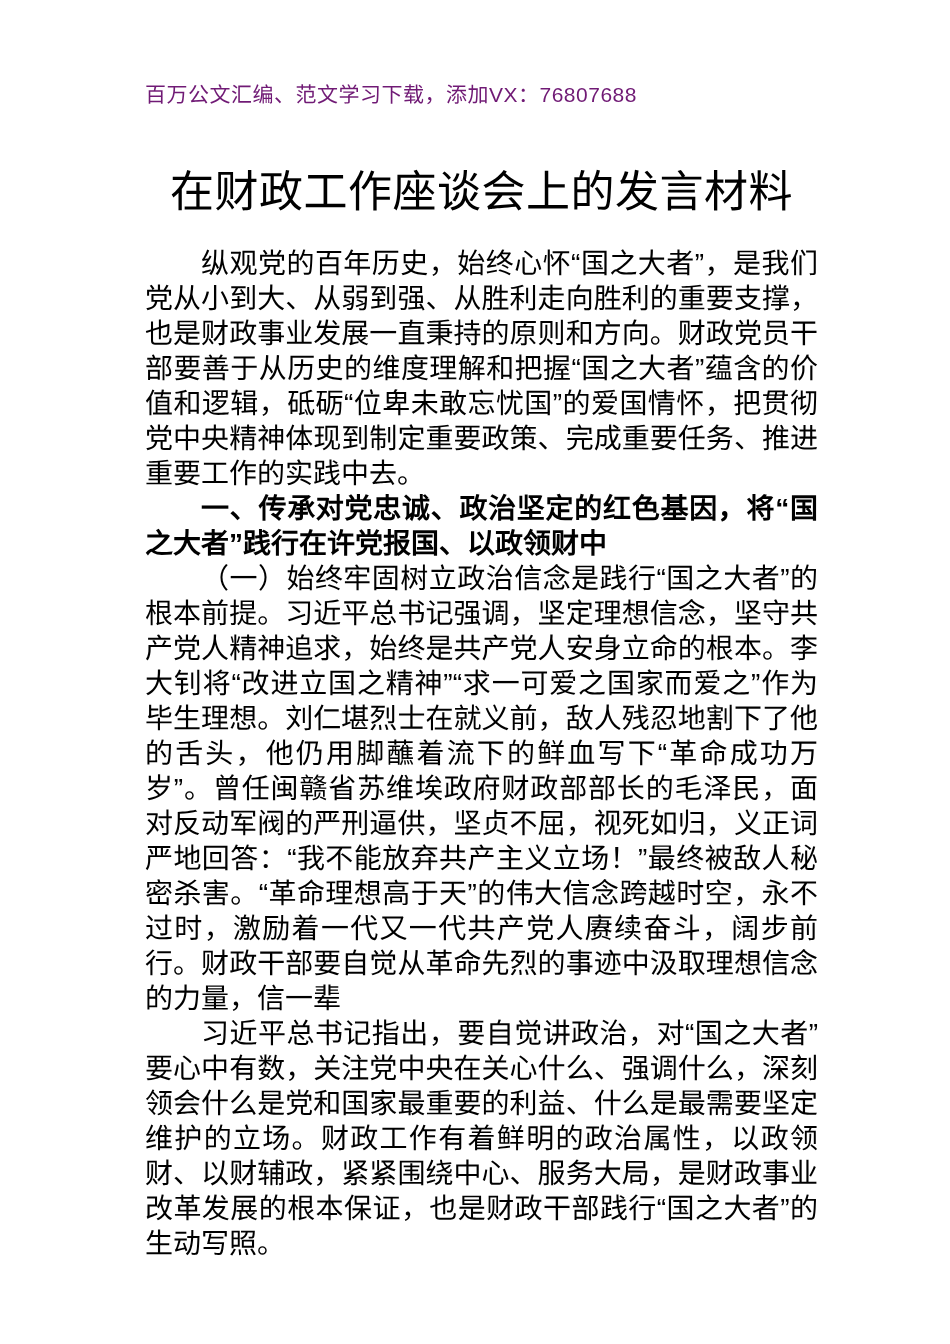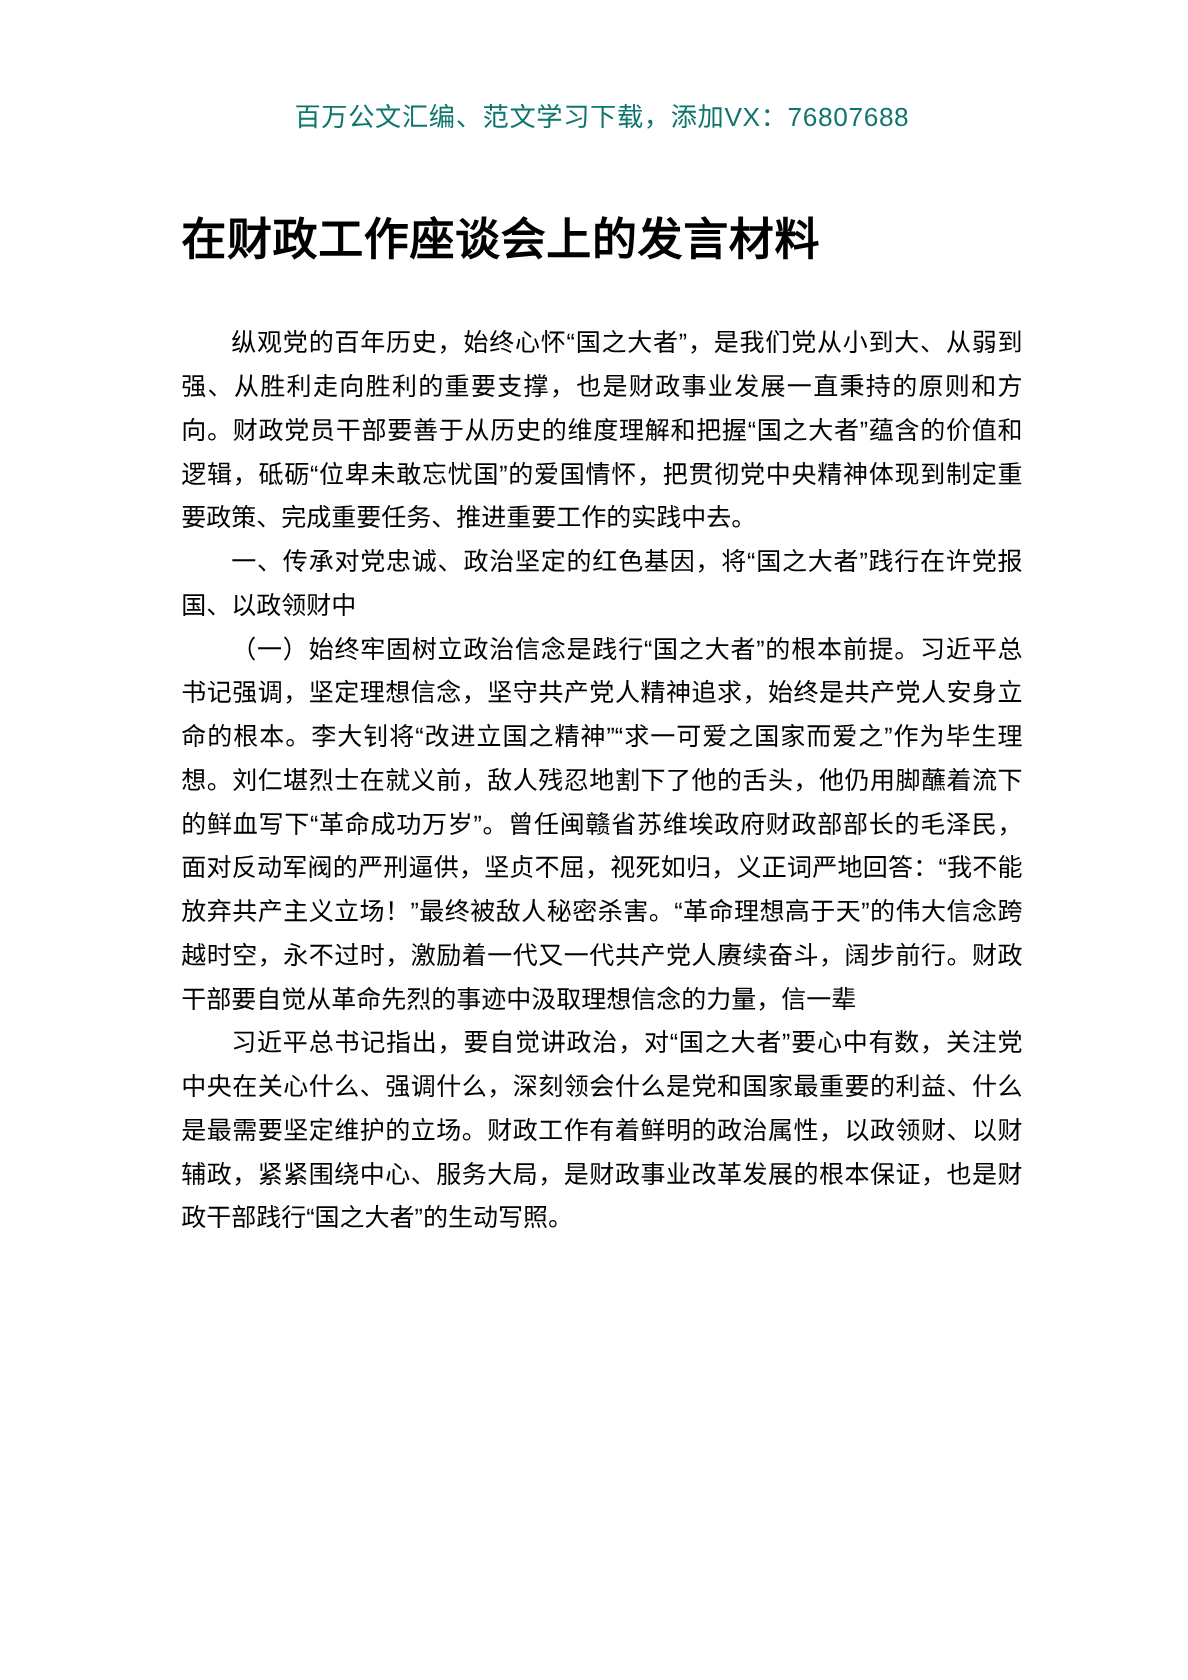--- a/index.html
+++ b/index.html
@@ -14,49 +14,49 @@
     height: 1344px;
     margin: 0 auto;
     box-sizing: border-box;
     padding: 82px 132px 0 145px;
     background: #ffffff;
     color: #000000;
     font-family: "Liberation Sans", "DejaVu Sans", sans-serif;
     overflow: hidden;
   }
   .promo {
-    text-align: center;
+    text-align: left;
     font-size: 21px;
     line-height: 26px;
-    color: #0f766e;
+    color: #701a75;
     font-weight: 400;
     letter-spacing: 0.5px;
   }
   .doc-title {
     margin: 62px 0 0 0;
-    text-align: left;
-    font-size: 36px;
+    text-align: center;
+    font-size: 44px;
     line-height: 44px;
-    font-weight: 700;
+    font-weight: 400;
     letter-spacing: 0.5px;
   }
   .content {
-    margin-top: 44px;
-    font-size: 20px;
+    margin-top: 32px;
+    font-size: 28px;
     line-height: 35px;
     text-align: justify;
     text-justify: inter-ideograph;
   }
   .content p {
     margin: 0;
     padding: 0;
     text-indent: 2em;
   }
   .content p.section-heading {
-    font-weight: 400;
+    font-weight: 700;
   }
 </style>
 </head>
 <body>
 
 <div class="page">
 
   <div class="promo">百万公文汇编、范文学习下载，添加VX：76807688</div>
 
   <h1 class="doc-title">在财政工作座谈会上的发言材料</h1>

